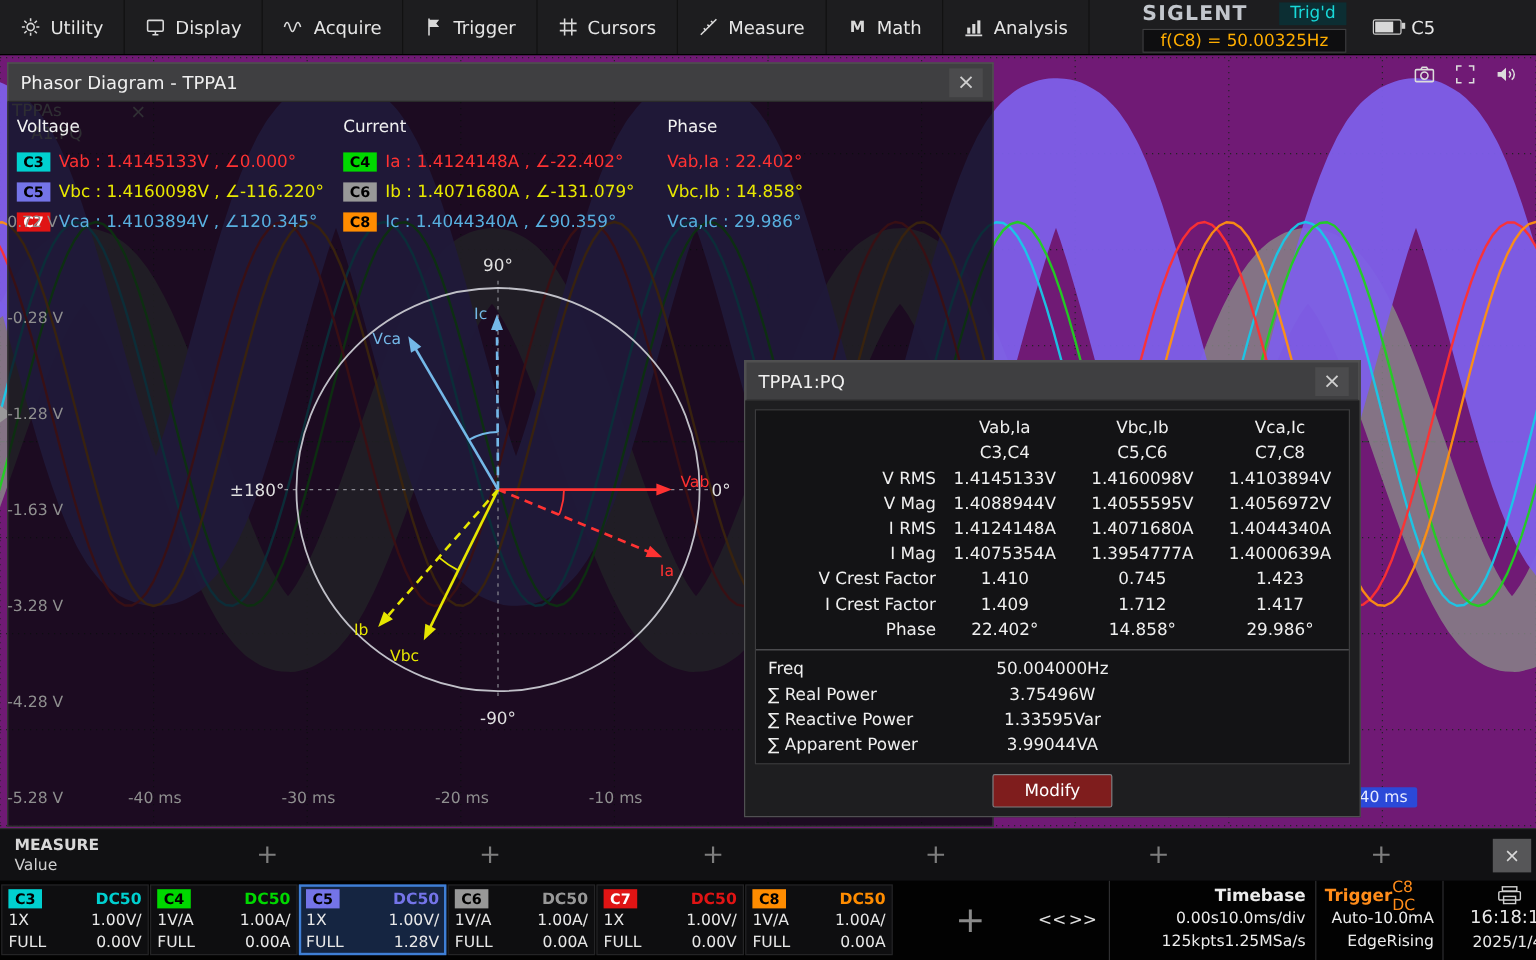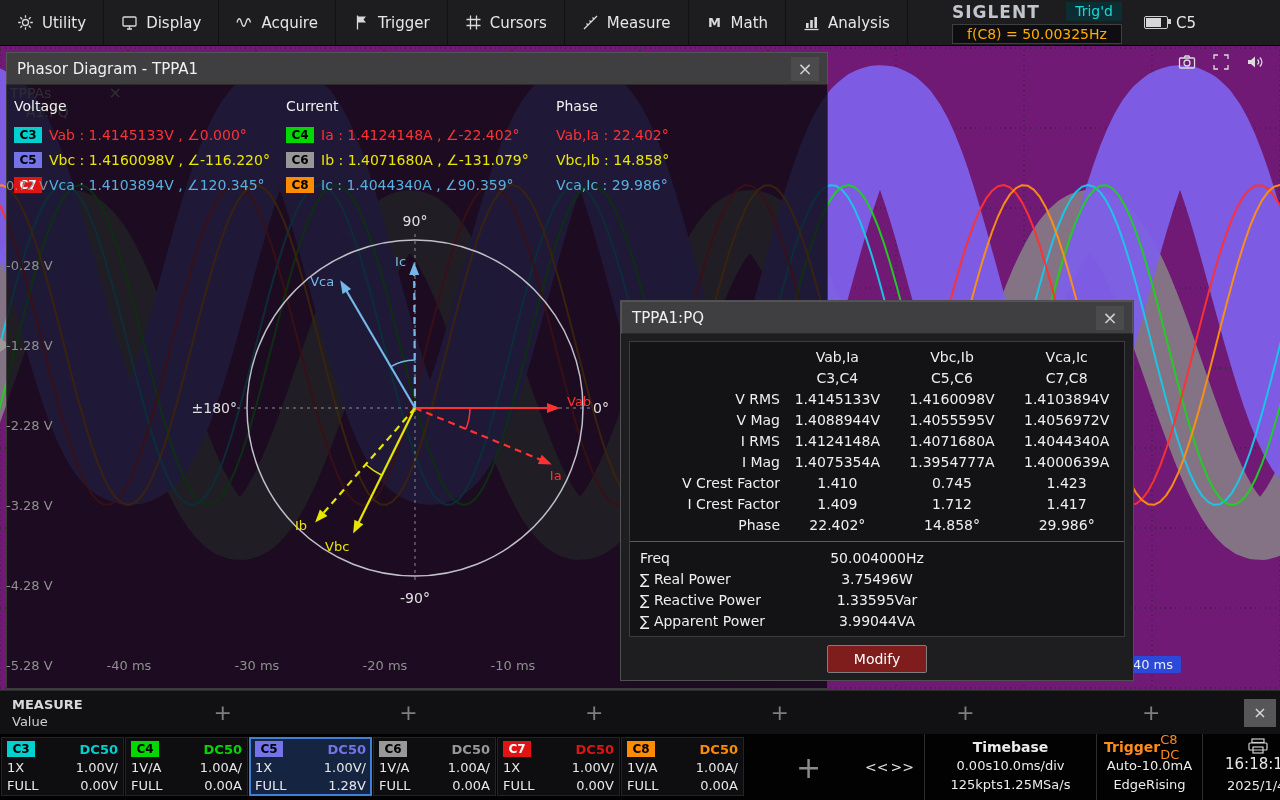--- a/index.html
+++ b/index.html
@@ -79,21 +79,21 @@
     box-sizing:border-box;font-size:13px;color:#e8e8e8;}
   .ch-box.sel{background:#152541;border:2px solid #3f7fd6;padding:1px 4px;}
   .ch-row{display:flex;justify-content:space-between;align-items:center;height:18px;}
   .ch-coup{font-weight:bold;}
   #xtras{width:160px;display:flex;align-items:center;padding:0 10px;color:#cfcfcf;}
   #cross-plus{flex:1;text-align:center;font-size:30px;color:#8a8a8a;}
   .nav{font-size:14px;color:#e0e0e0;margin-left:2px;}
   .panel{border-left:1px solid #2e2e30;padding:3px 8px;box-sizing:border-box;font-size:13px;color:#ececec;}
   #tb-panel{width:172px;}
   #trig-panel{width:106px;padding:3px 7px;}
-  .p-row{display:flex;justify-content:center;align-items:center;height:19px;}
+  .p-row{display:flex;justify-content:flex-end;align-items:center;height:19px;}
   .p-title{font-weight:bold;font-size:14px;}
   .orange{color:#ff8c1a;}
   #clock-panel{flex:1;border-left:1px solid #2e2e30;position:relative;color:#e8e8e8;}
   #lan-icon{position:absolute;top:4px;right:12px;}
   .clk-time{position:absolute;top:21px;left:22px;font-size:15px;}
   .clk-date{position:absolute;top:44px;left:24px;font-size:13px;}
 </style>
 </head>
 <body>
 
@@ -218,21 +218,21 @@
       </svg>
     <svg width="18" height="18" viewBox="0 0 18 18" stroke="#dcdcdc" stroke-width="1.3" fill="none">
         <path d="M2 7v4h3l4 3.5v-11L5 7z" fill="#dcdcdc" stroke="none"></path>
         <path d="M11.5 6.5c1.6 1.6 1.6 3.4 0 5M13.8 4.5c2.8 2.8 2.8 6.2 0 9"></path>
       </svg>
   </div>
   <div id="axis-layer">
       <div class="vlab" style="top: 133px;">0.72 V</div>
       <div class="vlab" style="top: 213px;">-0.28 V</div>
       <div class="vlab" style="top: 293px;">-1.28 V</div>
-      <div class="vlab" style="top: 373px;">-2.28 V</div>
+      <div class="vlab" style="top: 373px;">-1.63 V</div>
       <div class="vlab" style="top: 453px;">-3.28 V</div>
       <div class="vlab" style="top: 533px;">-4.28 V</div>
       <div class="vlab" style="top: 613px;">-5.28 V</div>
       <div class="tlab" style="left: 100px;">-40 ms</div>
       <div class="tlab" style="left: 228px;">-30 ms</div>
       <div class="tlab" style="left: 356px;">-20 ms</div>
       <div class="tlab" style="left: 484px;">-10 ms</div>
       <div class="tlab" style="left: 996px;">30 ms</div>
       <div class="tlab hl" style="left: 1124px;">40 ms</div>
     </div>

